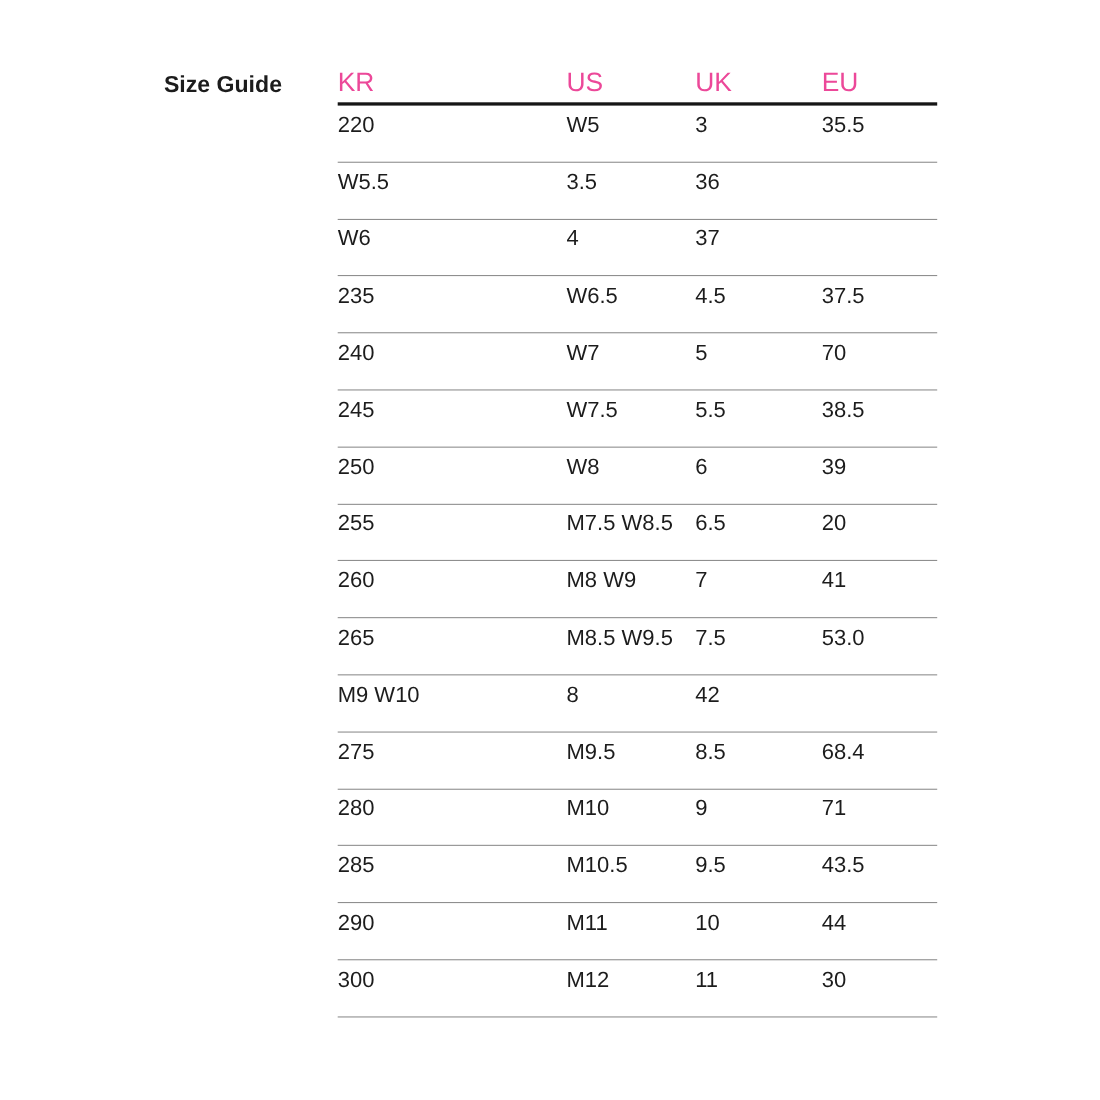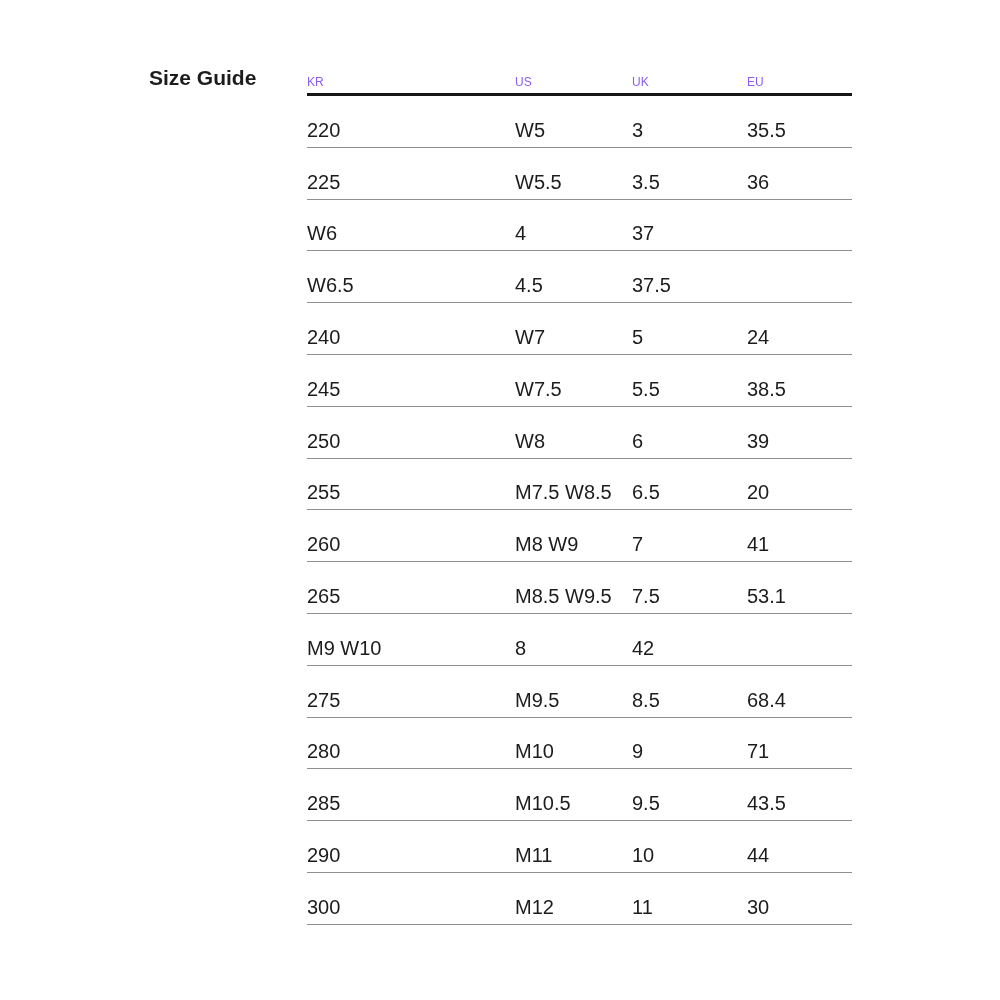--- a/index.html
+++ b/index.html
@@ -39,27 +39,27 @@
     grid-template-columns: 208px 117px 115px 105px;
     align-items: end;
     box-sizing: border-box;
   }
   .t-head {
     height: 36px;
     padding-bottom: 5px;
     border-bottom: 3px solid #161616;
   }
   .t-head .cell {
-    font-size: 12px;
+    font-size: 24px;
     line-height: 1;
-    color: #8b5cf6;
+    color: #ec4899;
   }
   .t-body .t-row {
     height: 51.8px;
-    padding-bottom: 7px;
+    padding-bottom: 23px;
     border-bottom: 1px solid #8f8f8f;
   }
   .cell {
     font-size: 20px;
     line-height: 1;
     color: #1c1c1c;
     white-space: nowrap;
     overflow: visible;
   }
 </style>
@@ -81,43 +81,43 @@
 
     <div class="t-body">
   <div class="t-row">
     <div class="cell">220</div>
     <div class="cell">W5</div>
     <div class="cell">3</div>
     <div class="cell">35.5</div>
   </div>
 
   <div class="t-row">
-    <div class="cell">225</div>
     <div class="cell">W5.5</div>
     <div class="cell">3.5</div>
     <div class="cell">36</div>
   </div>
 
   <div class="t-row">
     <div class="cell">W6</div>
     <div class="cell">4</div>
     <div class="cell">37</div>
   </div>
 
   <div class="t-row">
+    <div class="cell">235</div>
     <div class="cell">W6.5</div>
     <div class="cell">4.5</div>
     <div class="cell">37.5</div>
   </div>
 
   <div class="t-row">
     <div class="cell">240</div>
     <div class="cell">W7</div>
     <div class="cell">5</div>
-    <div class="cell">24</div>
+    <div class="cell">70</div>
   </div>
 
   <div class="t-row">
     <div class="cell">245</div>
     <div class="cell">W7.5</div>
     <div class="cell">5.5</div>
     <div class="cell">38.5</div>
   </div>
 
   <div class="t-row">
@@ -138,21 +138,21 @@
     <div class="cell">260</div>
     <div class="cell">M8 W9</div>
     <div class="cell">7</div>
     <div class="cell">41</div>
   </div>
 
   <div class="t-row">
     <div class="cell">265</div>
     <div class="cell">M8.5 W9.5</div>
     <div class="cell">7.5</div>
-    <div class="cell">53.1</div>
+    <div class="cell">53.0</div>
   </div>
 
   <div class="t-row">
     <div class="cell">M9 W10</div>
     <div class="cell">8</div>
     <div class="cell">42</div>
   </div>
 
   <div class="t-row">
     <div class="cell">275</div>

